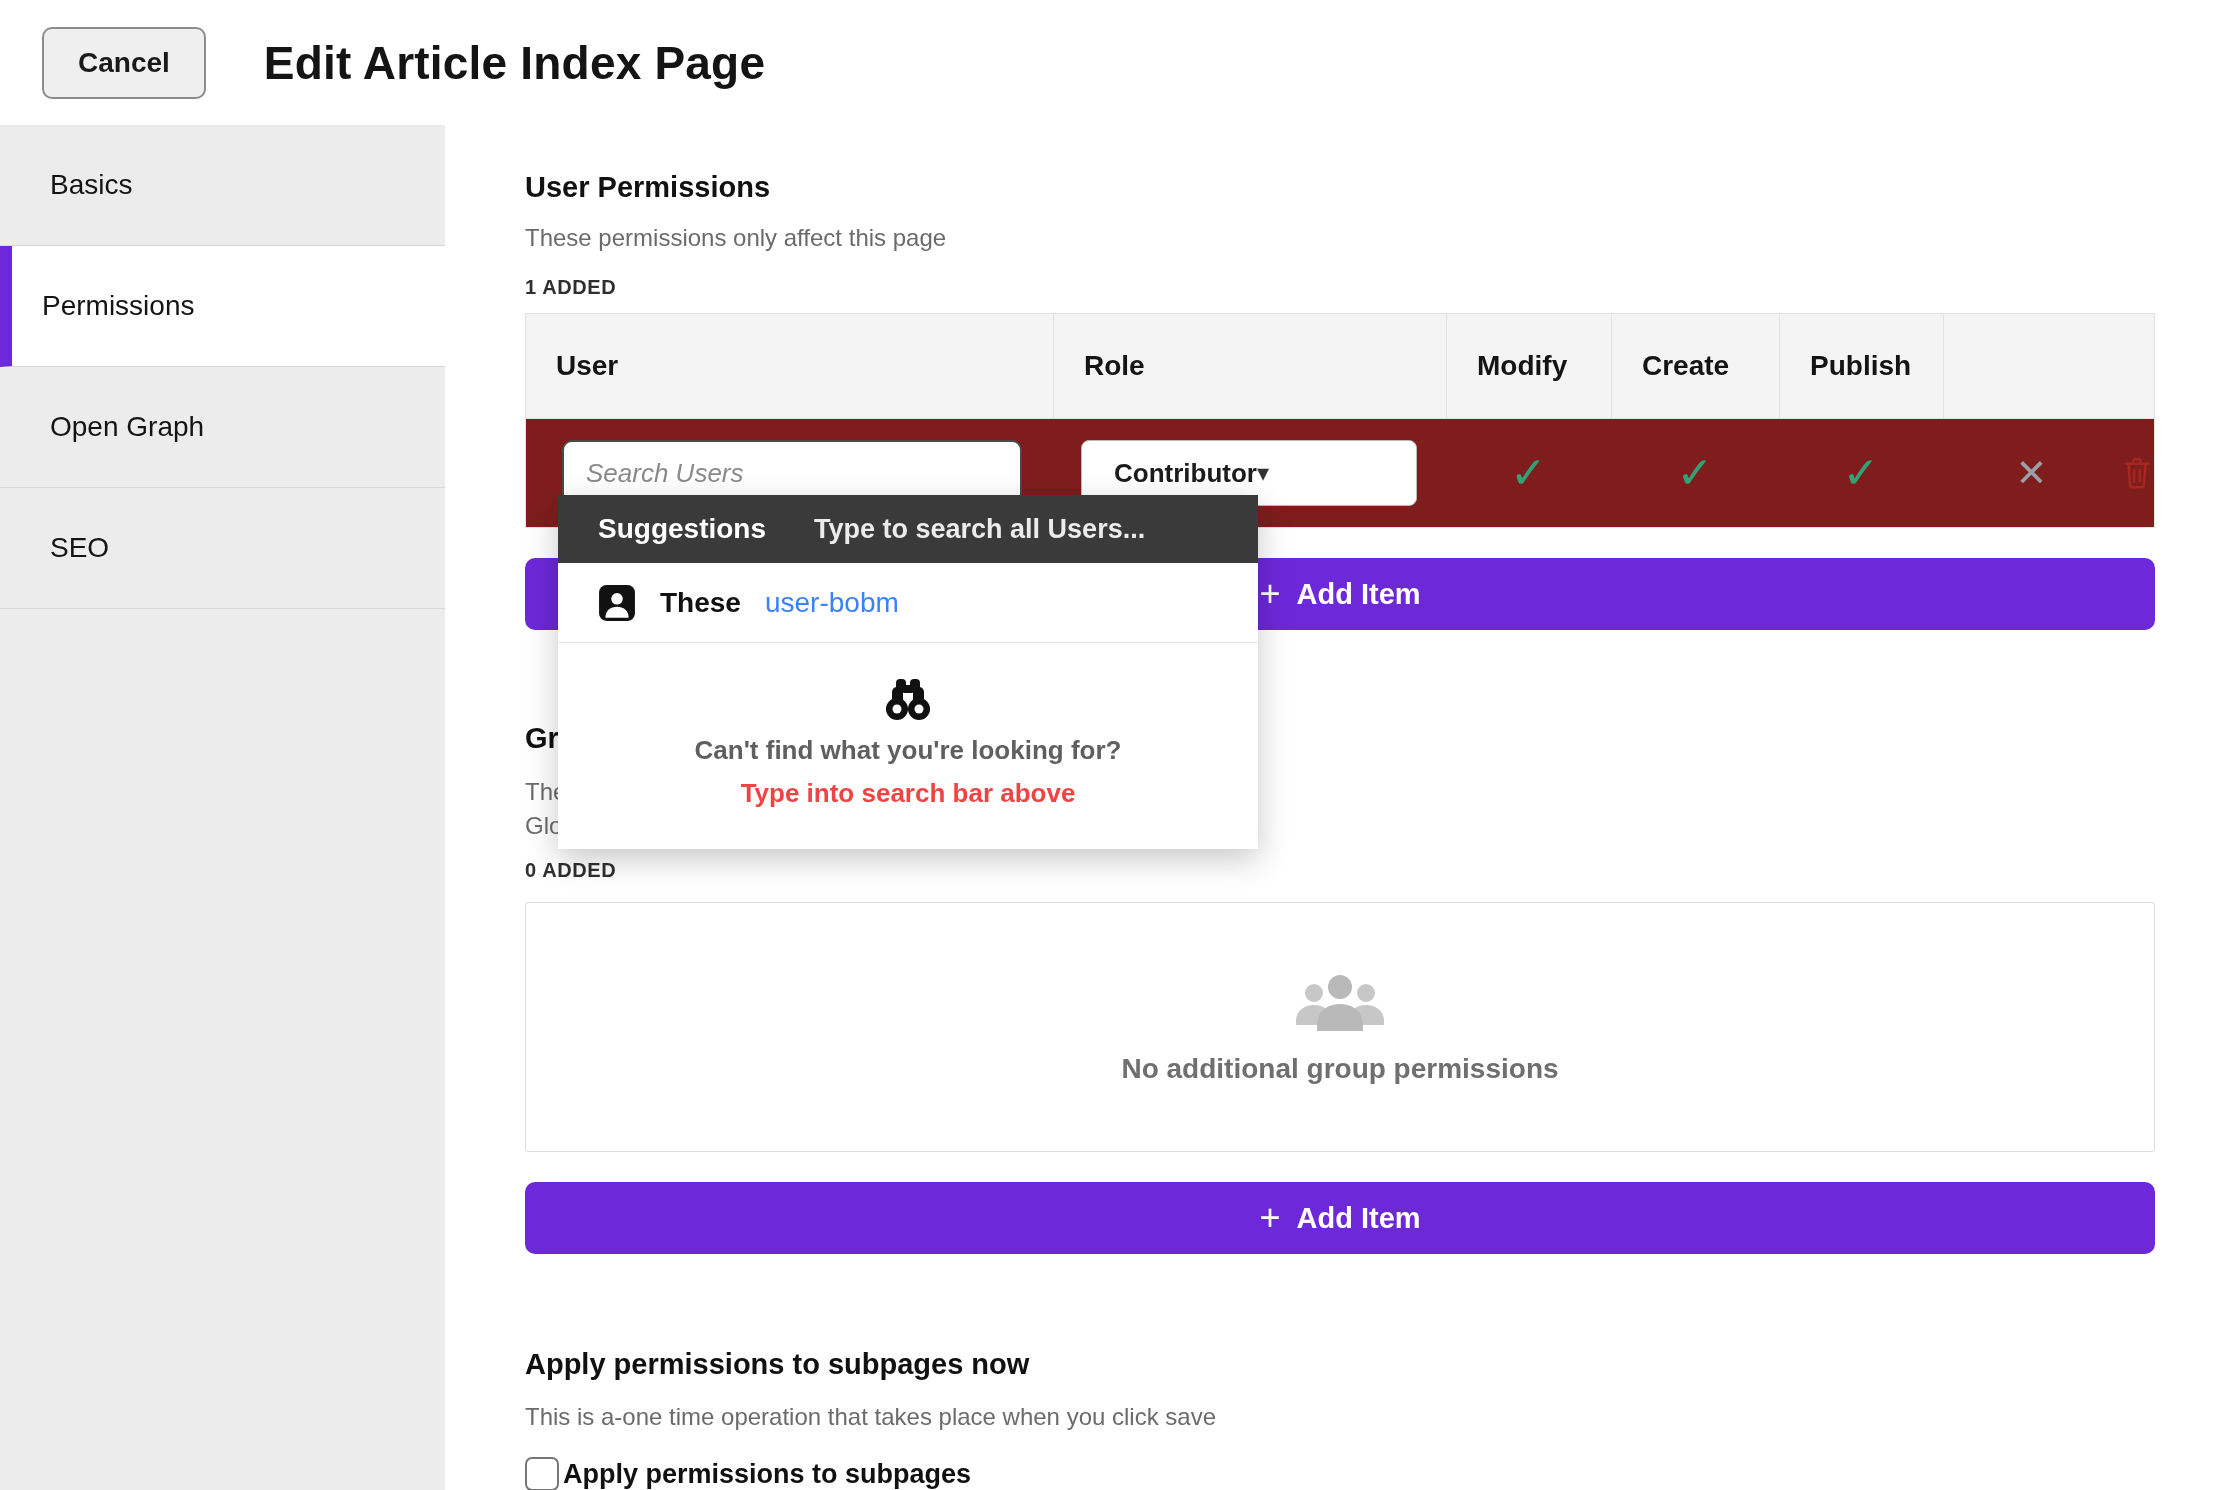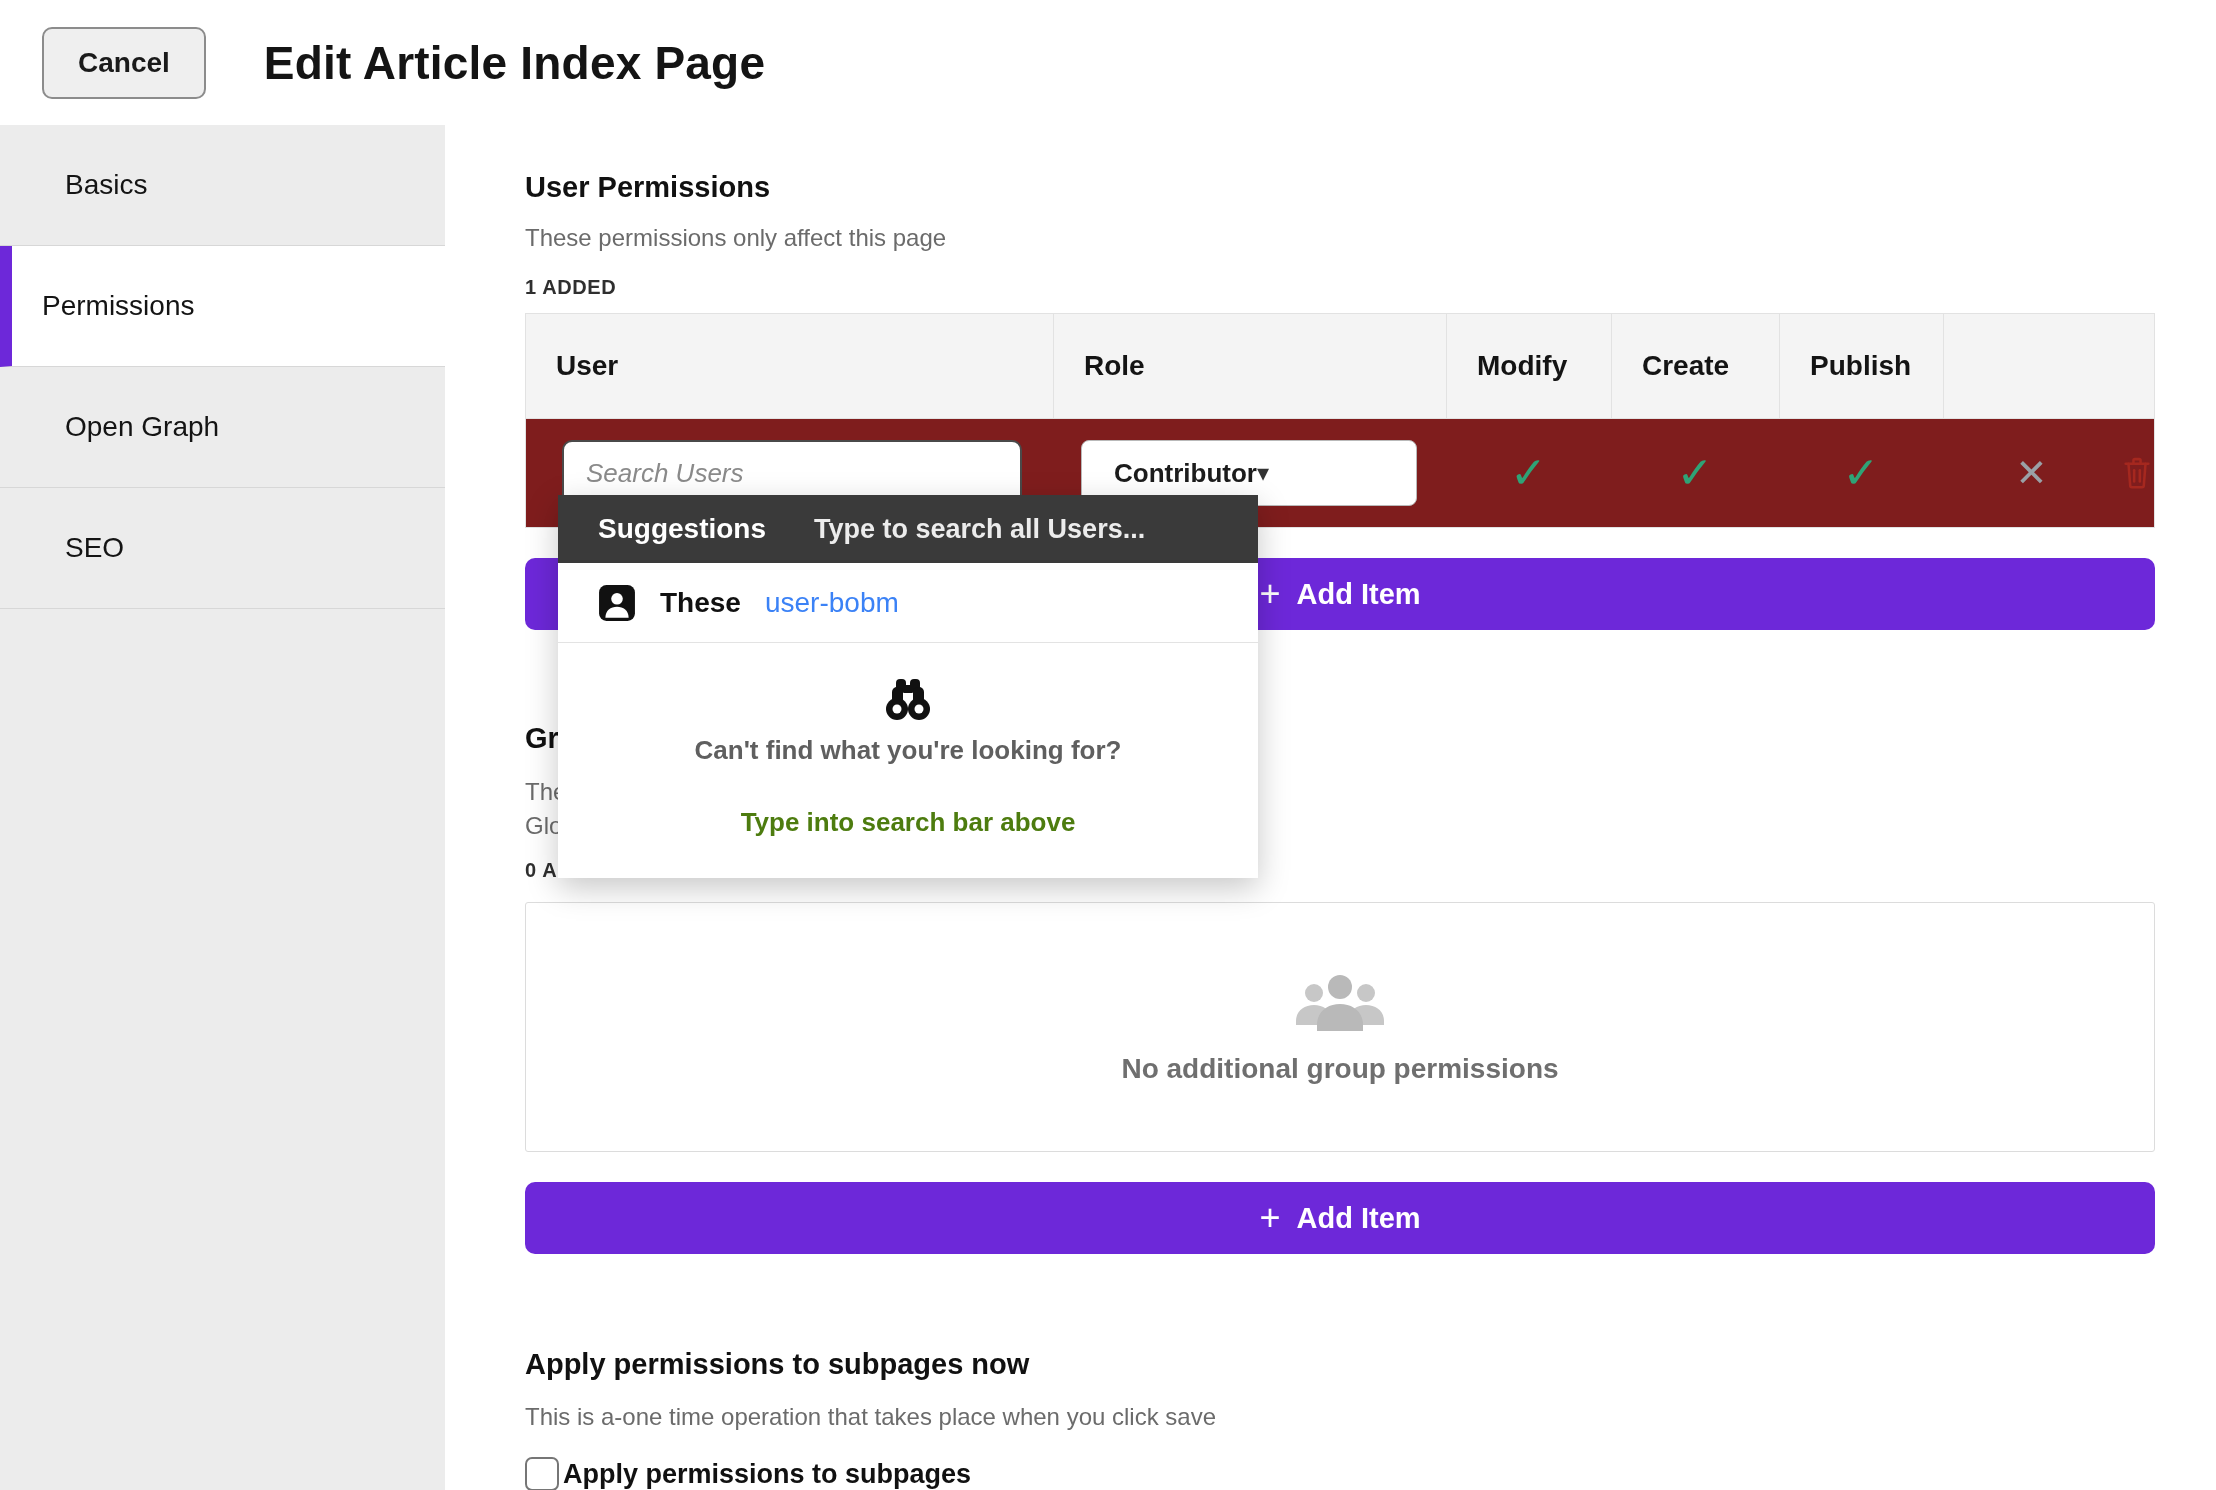--- a/index.html
+++ b/index.html
@@ -42,21 +42,21 @@
   
   .sidebar {
     width: 445px;
     background: #ececec;
     flex-shrink: 0;
   }
   .side-item {
     height: 121px;
     display: flex;
     align-items: center;
-    padding-left: 65px;
+    padding-left: 50px;
     font-size: 28px;
     font-weight: 500;
     border-bottom: 1px solid #d7d7d7;
     cursor: pointer;
   }
   .side-item.active {
     background: #ffffff;
     border-left: 12px solid #6d28d9;
     padding-left: 30px;
   }
@@ -224,21 +224,21 @@
   .suggest-item .u-slug { font-size: 28px; font-weight: 500; color: #3b82f6; }
   .suggest-empty {
     padding: 34px 0 40px;
     display: flex;
     flex-direction: column;
     align-items: center;
     gap: 12px;
     background: #fff;
   }
   .suggest-empty .e-title { font-size: 26px; font-weight: 700; color: #5f5f5f; }
-  .suggest-empty .e-sub { font-size: 26px; font-weight: 700; color: #4d7c0f; margin-top: 29px; }
+  .suggest-empty .e-sub { font-size: 26px; font-weight: 700; color: #ef4444; }
 
   .icon-svg { display: block; }
 </style>
 </head>
 <body>
 
 <div class="topbar">
   <button class="cancel-btn">Cancel</button>
   <div class="page-title">Edit Article Index Page</div>
 </div>

